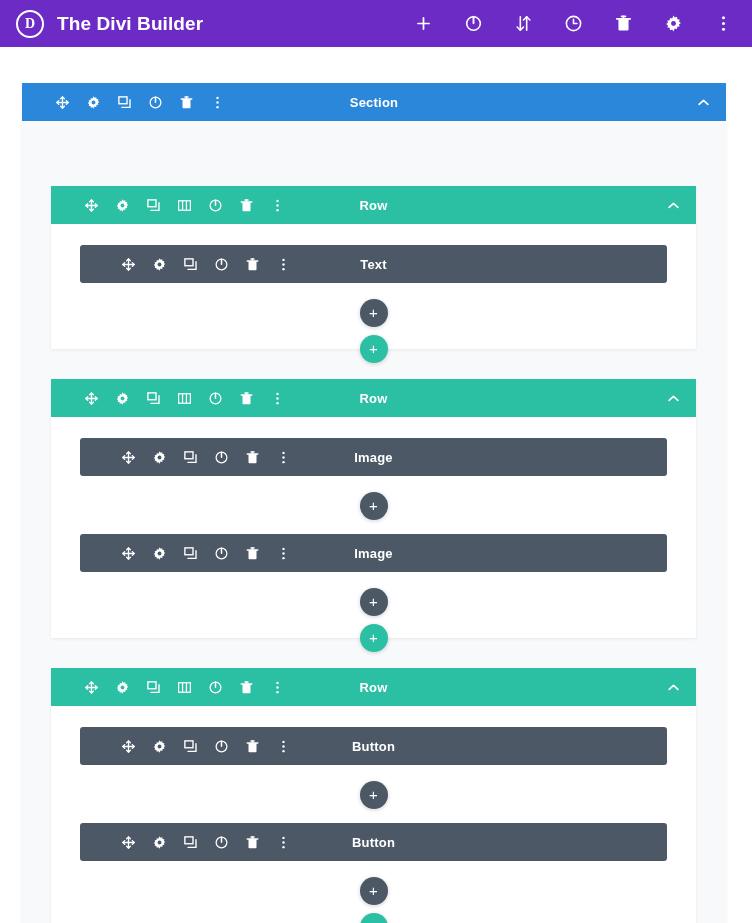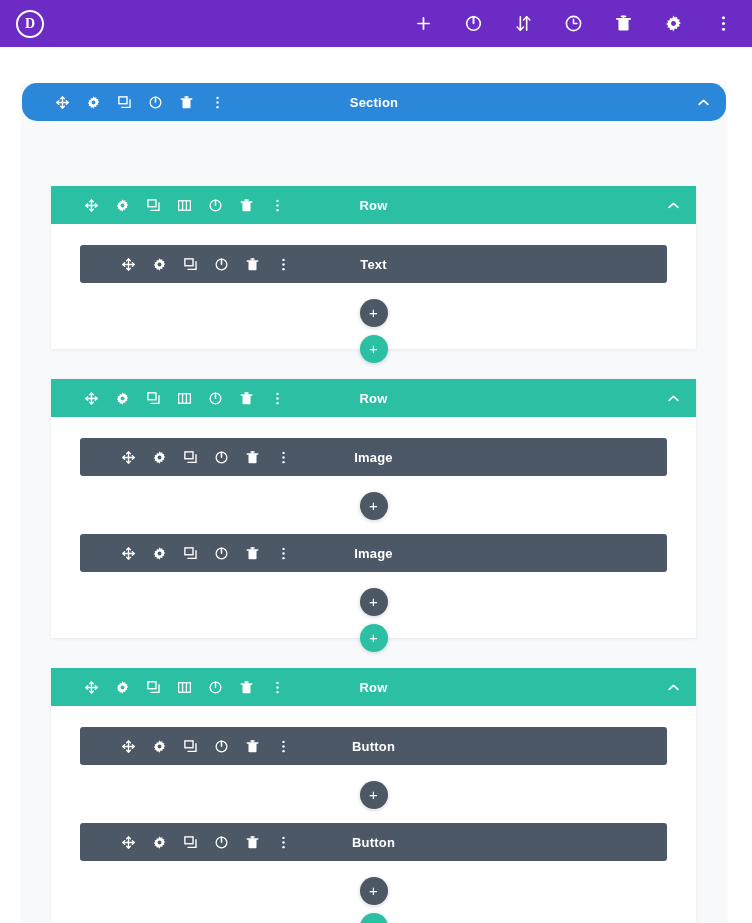--- a/index.html
+++ b/index.html
@@ -77,21 +77,21 @@
     box-shadow: 0 1px 3px rgba(0,0,0,0.07);
   }
   .bar {
     height: 38px;
     display: flex;
     align-items: center;
     position: relative;
     padding: 0 14px 0 32px;
     color: #ffffff;
   }
-  .bar-section { background: #2B87DA; border-radius: 15px; }
+  .bar-section { background: #2B87DA; }
   .bar-row     { background: #2BBFA3; }
   .bar-module  { background: #4C5866; border-radius: 3px; }
 
   .bar-icons {
     display: flex;
     align-items: center;
     gap: 14px;
   }
   .bar-icon {
     width: 17px; height: 17px;
@@ -175,20 +175,21 @@
   }
 </style>
 </head>
 <body>
 
 <div class="topbar">
   <div class="brand">
     <div class="brand-logo">
       <span>D</span>
     </div>
+    <div class="brand-title">The Divi Builder</div>
   </div>
 
   <div class="topbar-actions">
     <button class="tb-btn" title="Add">
       <svg width="19" height="19" viewBox="0 0 24 24" fill="none" stroke="currentColor" stroke-width="2.2" stroke-linecap="round">
         <line x1="12" y1="5" x2="12" y2="19"></line>
           <line x1="5" y1="12" x2="19" y2="12"></line>
       </svg>
     </button>
     <button class="tb-btn" title="Toggle Builder">

